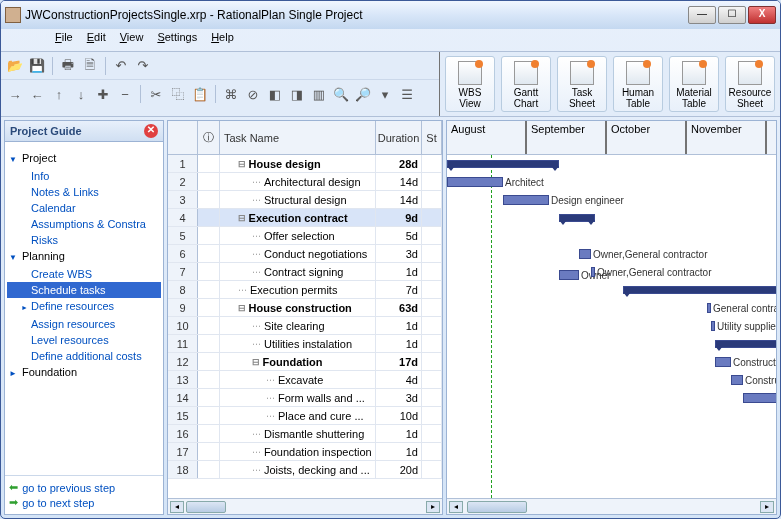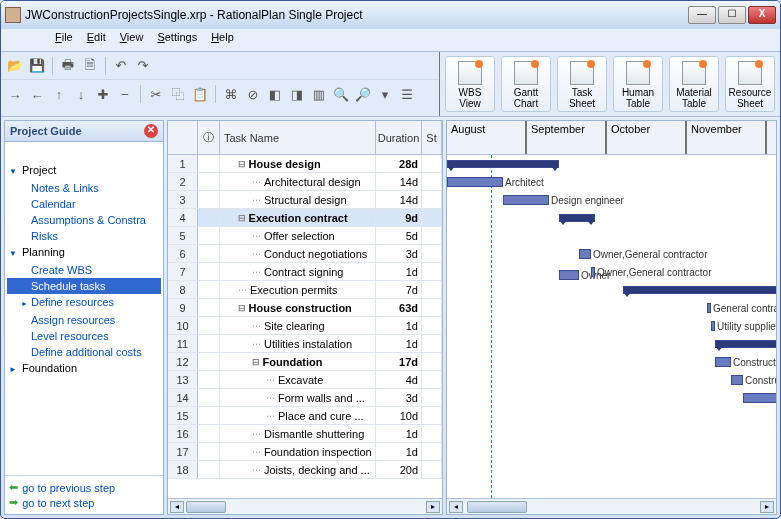--- a/index.html
+++ b/index.html
@@ -34,21 +34,21 @@
 .view-btn .icon::after { content:''; position:absolute; top:-2px; right:-2px; width:8px; height:8px; background:#f08030; border-radius:50%; }
 .view-btn .lbl { font-size: 10px; text-align: center; line-height: 11px; }
 
 
 .main { flex:1; display:flex; overflow:hidden; padding: 3px; gap: 3px; }
 
 
 .sidebar { width: 160px; background:#fff; border:1px solid #9cb3d4; display:flex; flex-direction:column; }
 .sidebar-title { background: linear-gradient(to bottom,#e8f0fb,#d0dff2); padding: 3px 5px; font-weight:bold; color:#2a4a7a; border-bottom:1px solid #9cb3d4; display:flex; align-items:center; justify-content:space-between; }
 .sidebar-title .x { color:#fff; background:#e04040; width:14px; height:14px; border-radius:50%; text-align:center; line-height:12px; font-size:10px; cursor:pointer; }
-.tree { flex:1; padding: 20px 2px; overflow:auto; }
+.tree { flex:1; padding: 8px 2px; overflow:auto; }
 .tree-node { padding: 1px 2px 1px 14px; color:#0050c0; cursor:pointer; position: relative; line-height: 14px; }
 .tree-node.parent { padding-left: 2px; color:#000; }
 .tree-node.parent::before { content:'►'; color:#0050c0; font-size:8px; margin-right:3px; display:inline-block; width:10px; }
 .tree-node.parent.open::before { content:'▼'; }
 .tree-node.child::before { content:'►'; color:#0050c0; font-size:7px; margin-right:3px; display:inline-block; }
 .tree-node.selected { background:#3068d0; color:#fff; }
 .tree-node.noarrow::before { content:''; width:10px; display:inline-block; }
 .sidebar-footer { padding: 4px; border-top:1px solid #cbd8ea; }
 .step-link { display:flex; align-items:center; gap:4px; color:#0050c0; cursor:pointer; padding:1px 0; }
 .arrow-l { color:#30a030; font-size:11px; }
@@ -183,20 +183,21 @@
   </div>
 
   <div class="main">
     <div class="sidebar">
       <div class="sidebar-title">
         <span>Project Guide</span>
         <span class="x">✕</span>
       </div>
       <div class="tree">
         <div class="tree-node parent open">Project</div>
+        <div class="tree-node noarrow">Info</div>
         <div class="tree-node noarrow">Notes &amp; Links</div>
         <div class="tree-node noarrow">Calendar</div>
         <div class="tree-node noarrow">Assumptions &amp; Constra</div>
         <div class="tree-node noarrow">Risks</div>
         <div class="tree-node parent open">Planning</div>
         <div class="tree-node noarrow">Create WBS</div>
         <div class="tree-node noarrow selected">Schedule tasks</div>
         <div class="tree-node child">Define resources</div>
         <div class="tree-node noarrow">Assign resources</div>
         <div class="tree-node noarrow">Level resources</div>

